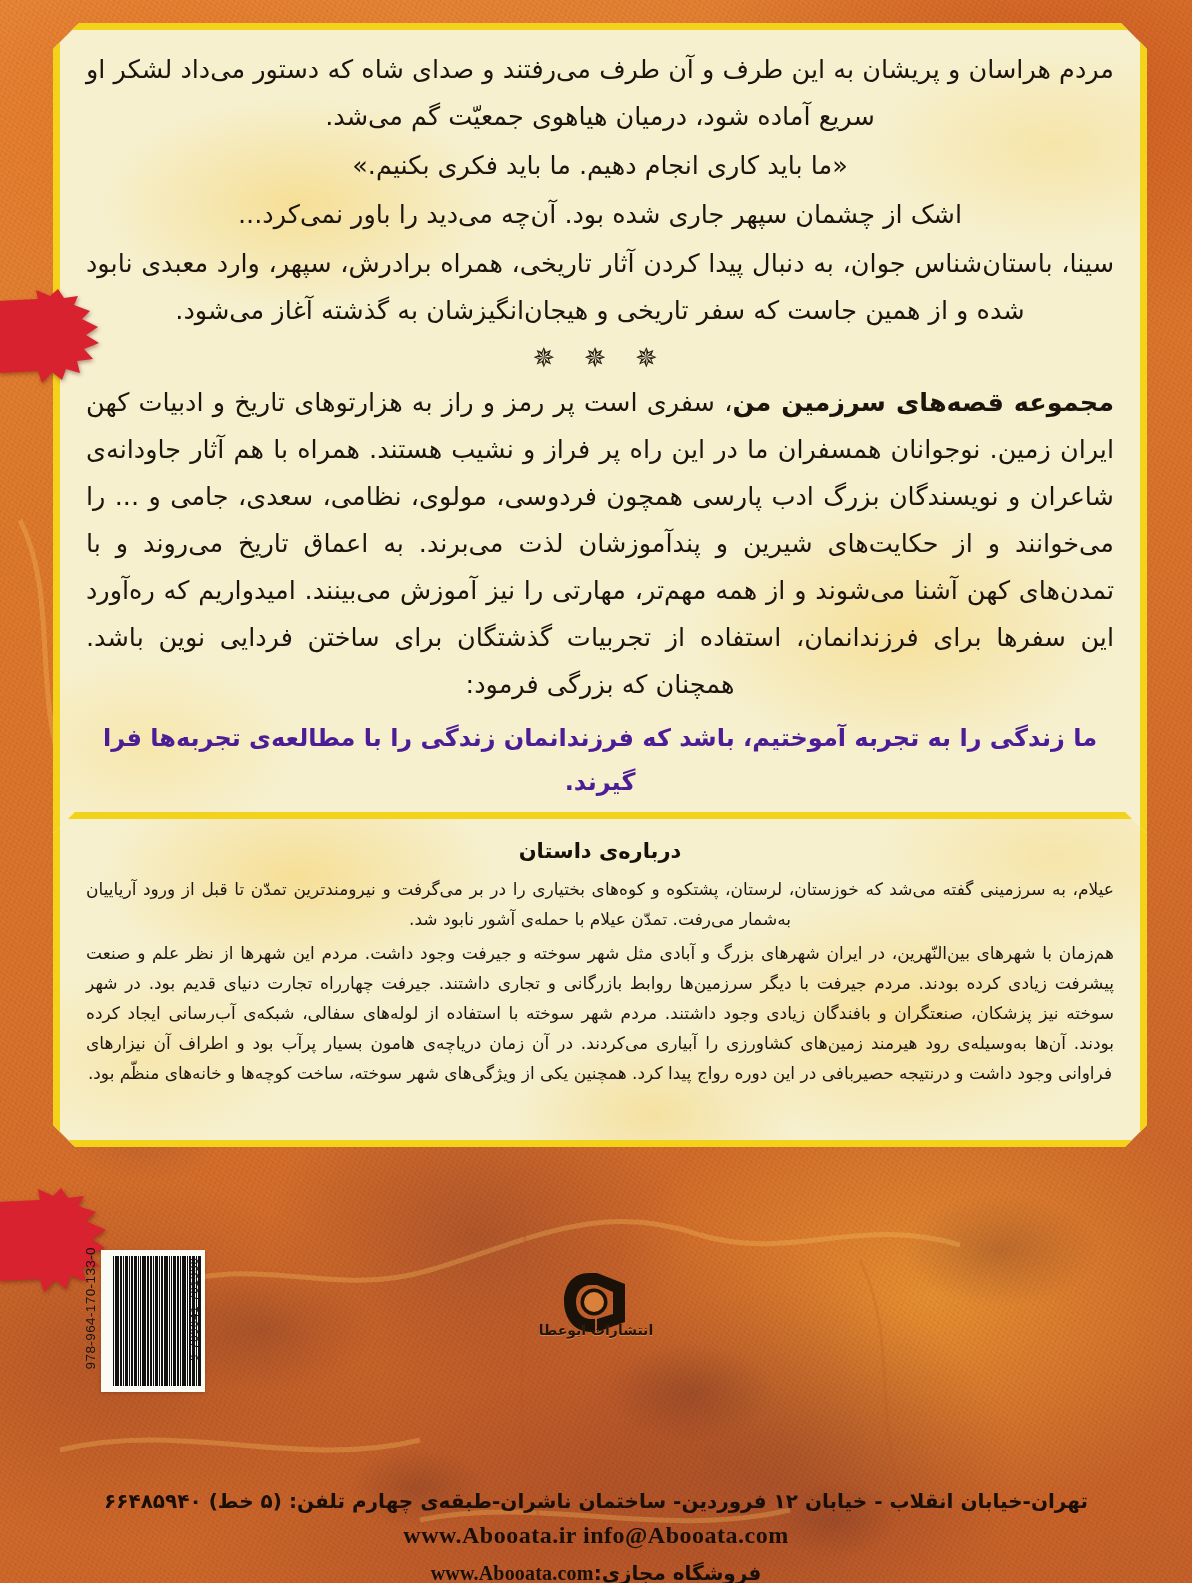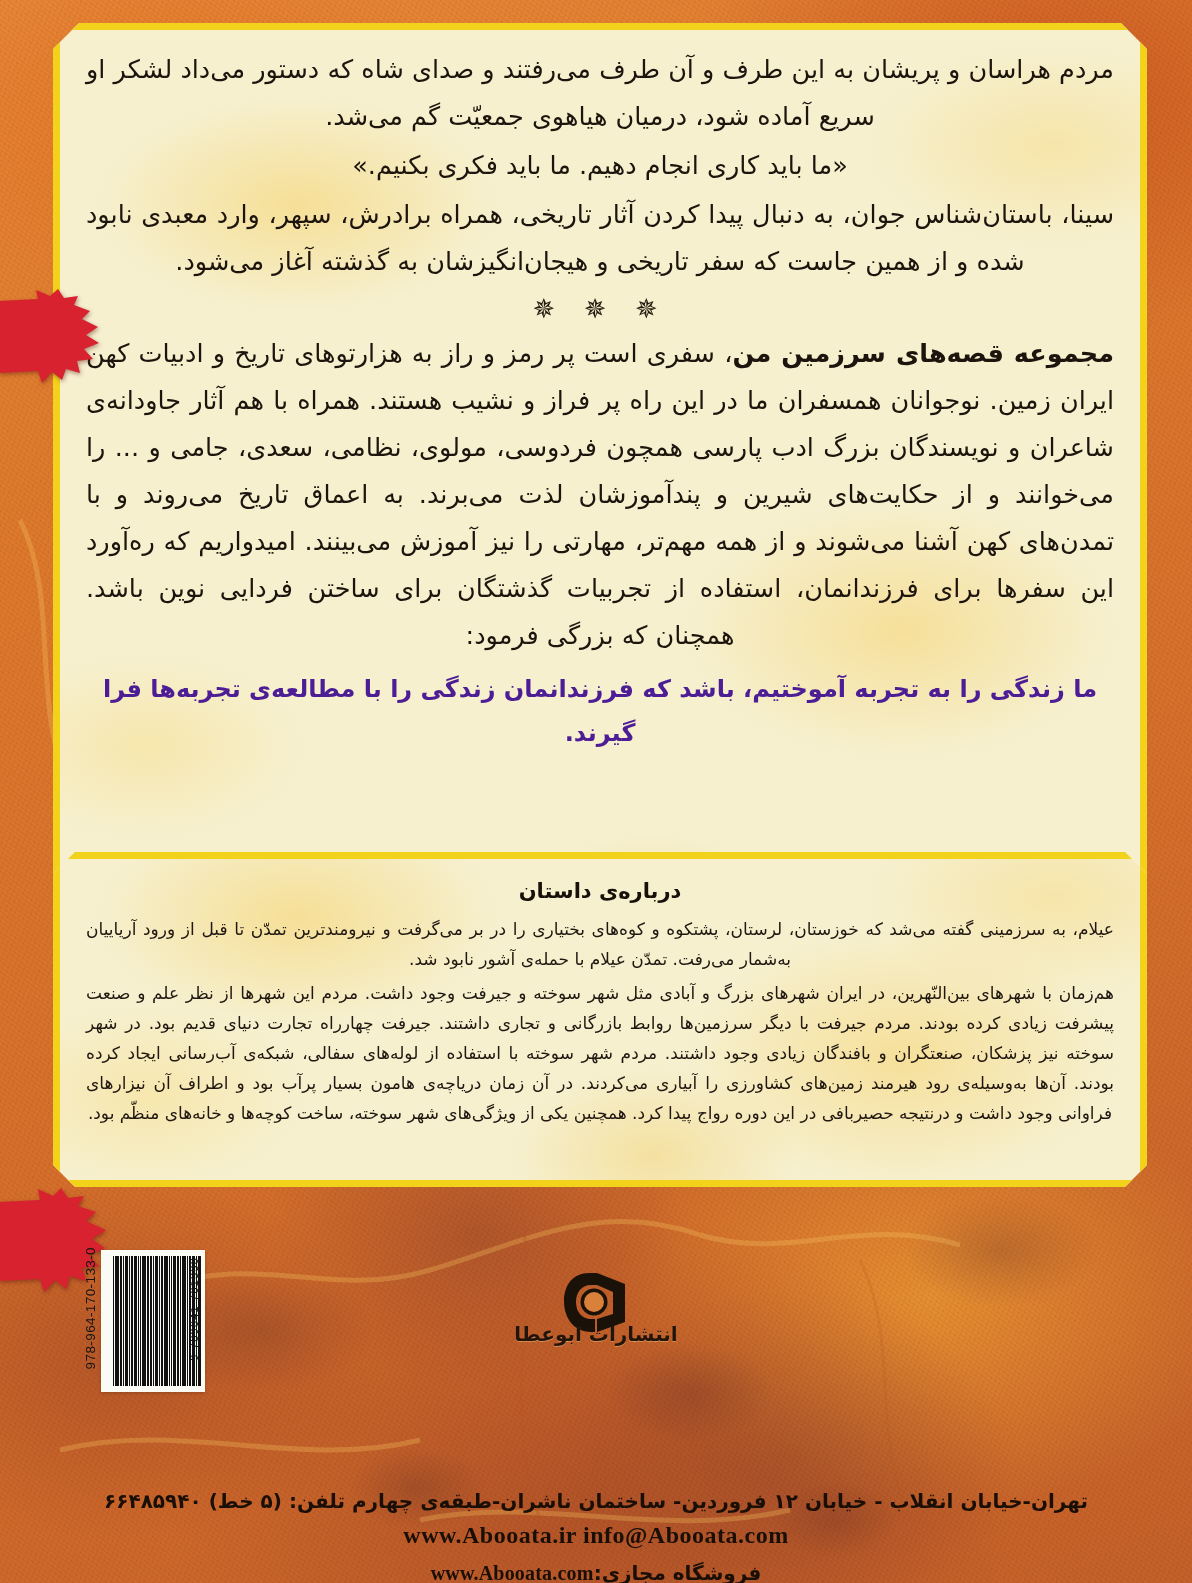--- a/index.html
+++ b/index.html
@@ -67,21 +67,21 @@
       radial-gradient(ellipse 260px 140px at 92% 12%, rgba(247,218,132,.5),  rgba(255,255,255,0) 72%);
   }
 
   
   #panel-main{
     left:53px;top:23px;width:1094px;height:982px;
     clip-path:polygon(26px 0,calc(100% - 26px) 0,100% 26px,100% calc(100% - 26px),
                       calc(100% - 26px) 100%,26px 100%,0 calc(100% - 26px),0 26px);
   }
   #panel-about{
-    left:53px;top:852px;width:1094px;height:335px;
+    left:53px;top:812px;width:1094px;height:335px;
     clip-path:polygon(22px 0,calc(100% - 22px) 0,100% 22px,100% calc(100% - 22px),
                       calc(100% - 22px) 100%,22px 100%,0 calc(100% - 22px),0 22px);
   }
 
   .panel-inner{position:relative;z-index:3;padding:10px 26px 10px 26px;}
 
   
   .body-p{
     font-family:"DejaVu Sans","Liberation Sans",sans-serif;
     font-size:25.5px;line-height:47px;color:#1d150d;
@@ -134,21 +134,21 @@
     color:#111;letter-spacing:1.2px;white-space:nowrap;direction:ltr;
   }
 
   
   #publisher{
     position:absolute;left:0;right:0;top:1272px;z-index:7;
     display:flex;flex-direction:column;align-items:center;
   }
   #logo-mark{width:66px;height:62px;}
   #publisher-name{
-    font-size:20px;color:#231409;font-weight:bold;margin-top:-12px;
+    font-size:14px;color:#231409;font-weight:bold;margin-top:-12px;
     direction:rtl;text-shadow:0 1px 0 rgba(255,220,160,.35);
   }
 
   
   #footer{
     position:absolute;left:0;right:0;top:1484px;z-index:7;
     text-align:center;direction:rtl;color:#1a0f06;
   }
   .f-line{font-size:20px;line-height:34px;font-weight:bold;letter-spacing:.2px;}
   .f-line.lat{
@@ -179,20 +179,21 @@
     <g fill="none" stroke="#b8521f" stroke-width="3" opacity=".35">
       <path d="M520 1200 C 540 1300, 500 1400, 540 1520"></path>
       <path d="M860 1260 C 900 1340, 870 1430, 910 1520"></path>
     </g>
   </svg>
 
   <div class="panel" id="panel-main">
     <div class="panel-inner">
       <p class="body-p lead">مردم هراسان و پریشان به این طرف و آن طرف می‌رفتند و صدای شاه که دستور می‌داد لشکر او سریع آماده شود، درمیان هیاهوی جمعیّت گم می‌شد.</p>
       <p class="body-p">«ما باید کاری انجام دهیم. ما باید فکری بکنیم.»</p>
+      <p class="body-p">اشک از چشمان سپهر جاری شده بود. آن‌چه می‌دید را باور نمی‌کرد...</p>
       <p class="body-p">سینا، باستان‌شناس جوان، به دنبال پیدا کردن آثار تاریخی، همراه برادرش، سپهر، وارد معبدی نابود شده و از همین جاست که سفر تاریخی و هیجان‌انگیزشان به گذشته آغاز می‌شود.</p>
 
       <div class="stars">✵ ✵ ✵</div>
 
       <p class="body-p"><b>مجموعه قصه‌های سرزمین من</b><span>، سفری است پر رمز و راز به هزارتوهای تاریخ و ادبیات کهن ایران زمین. نوجوانان همسفران ما در این راه پر فراز و نشیب هستند. همراه با هم آثار جاودانه‌ی شاعران و نویسندگان بزرگ ادب پارسی همچون فردوسی، مولوی، نظامی، سعدی، جامی و ... را می‌خوانند و از حکایت‌های شیرین و پندآموزشان لذت می‌برند. به اعماق تاریخ می‌روند و با تمدن‌های کهن آشنا می‌شوند و از همه مهم‌تر، مهارتی را نیز آموزش می‌بینند. امیدواریم که ره‌آورد این سفرها برای  فرزندانمان، استفاده از تجربیات گذشتگان برای ساختن فردایی نوین باشد. همچنان که بزرگی فرمود:</span></p>
 
       <p class="quote-bold">ما زندگی را به تجربه آموختیم، باشد که فرزندانمان زندگی را با مطالعه‌ی تجربه‌ها فرا گیرند.</p>
     </div>
   </div>
 

